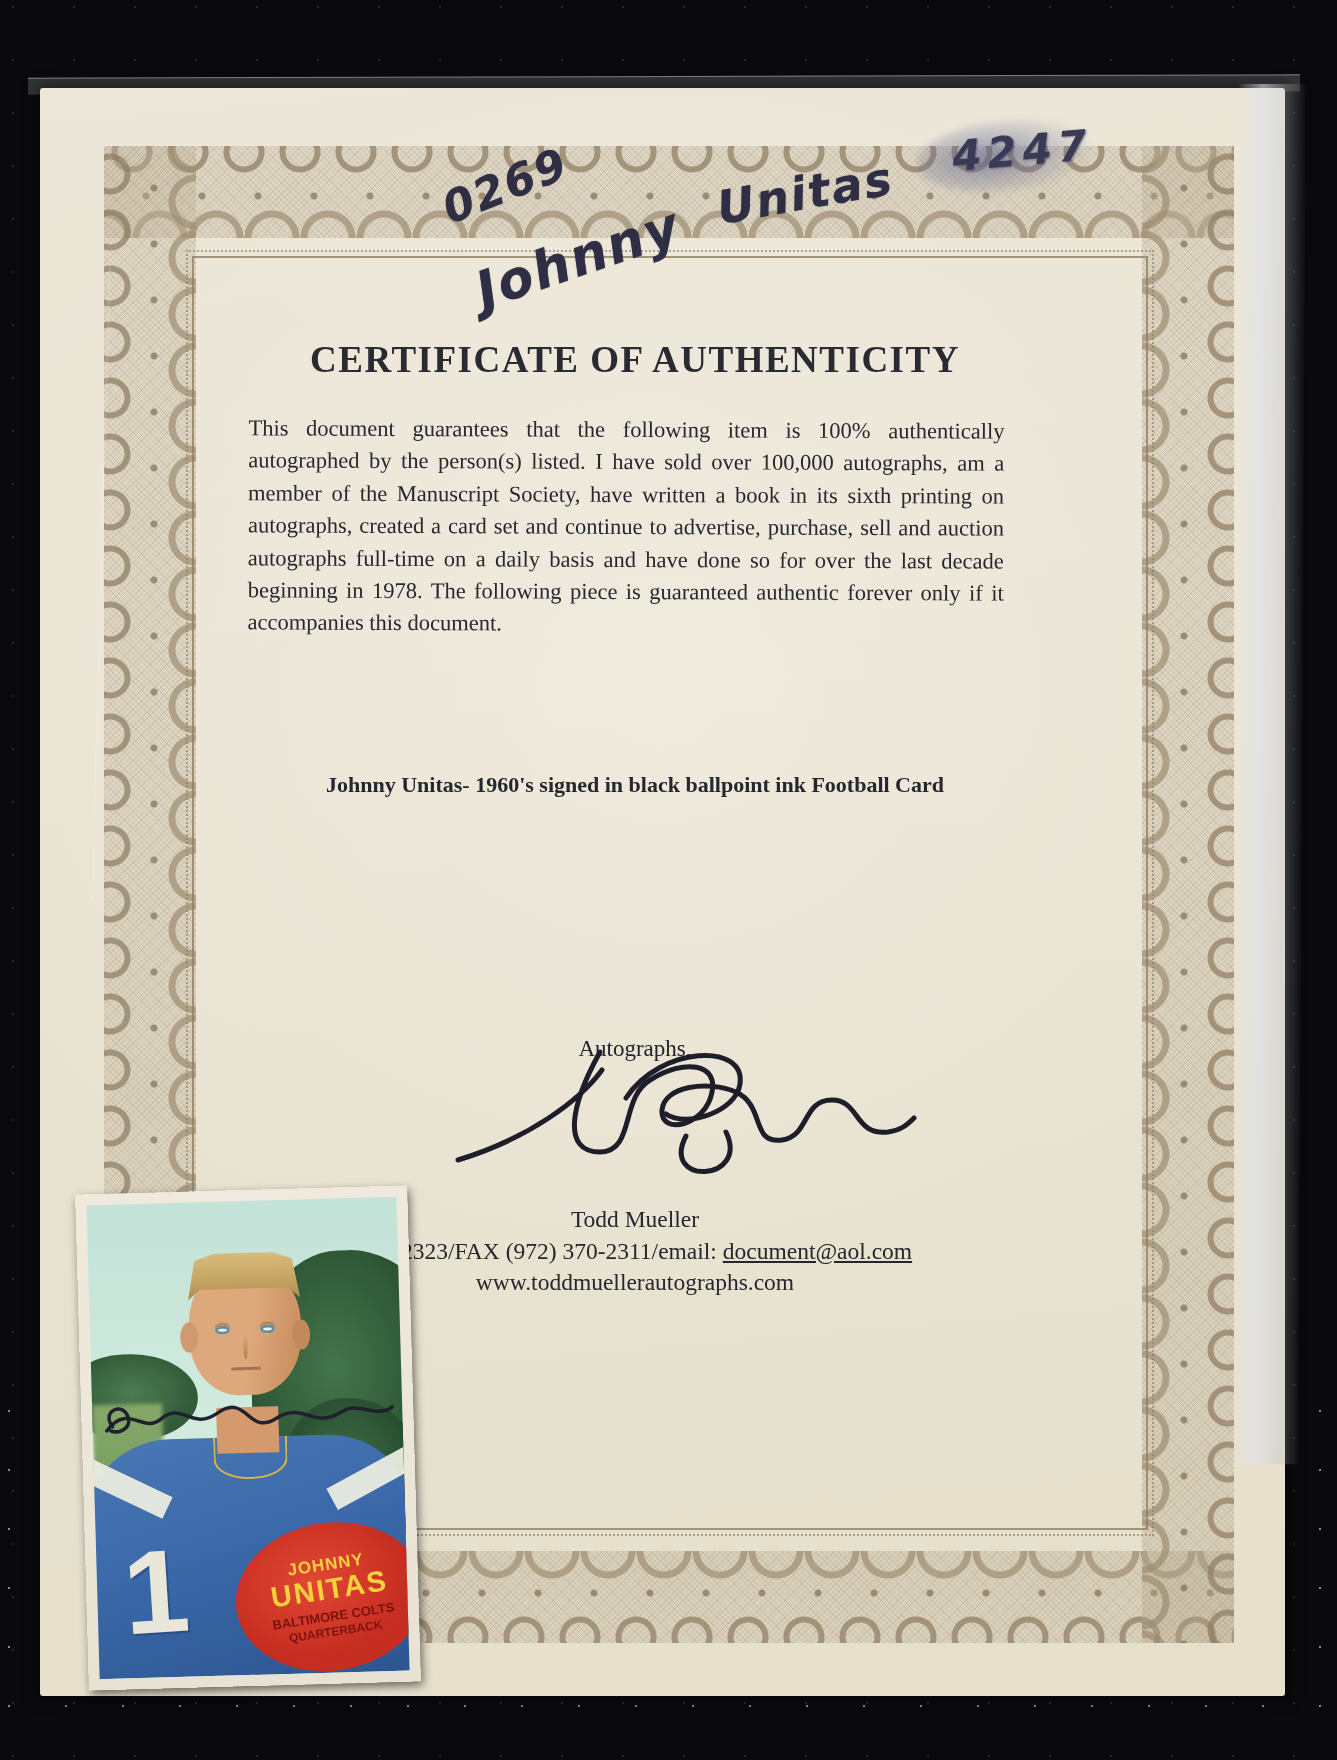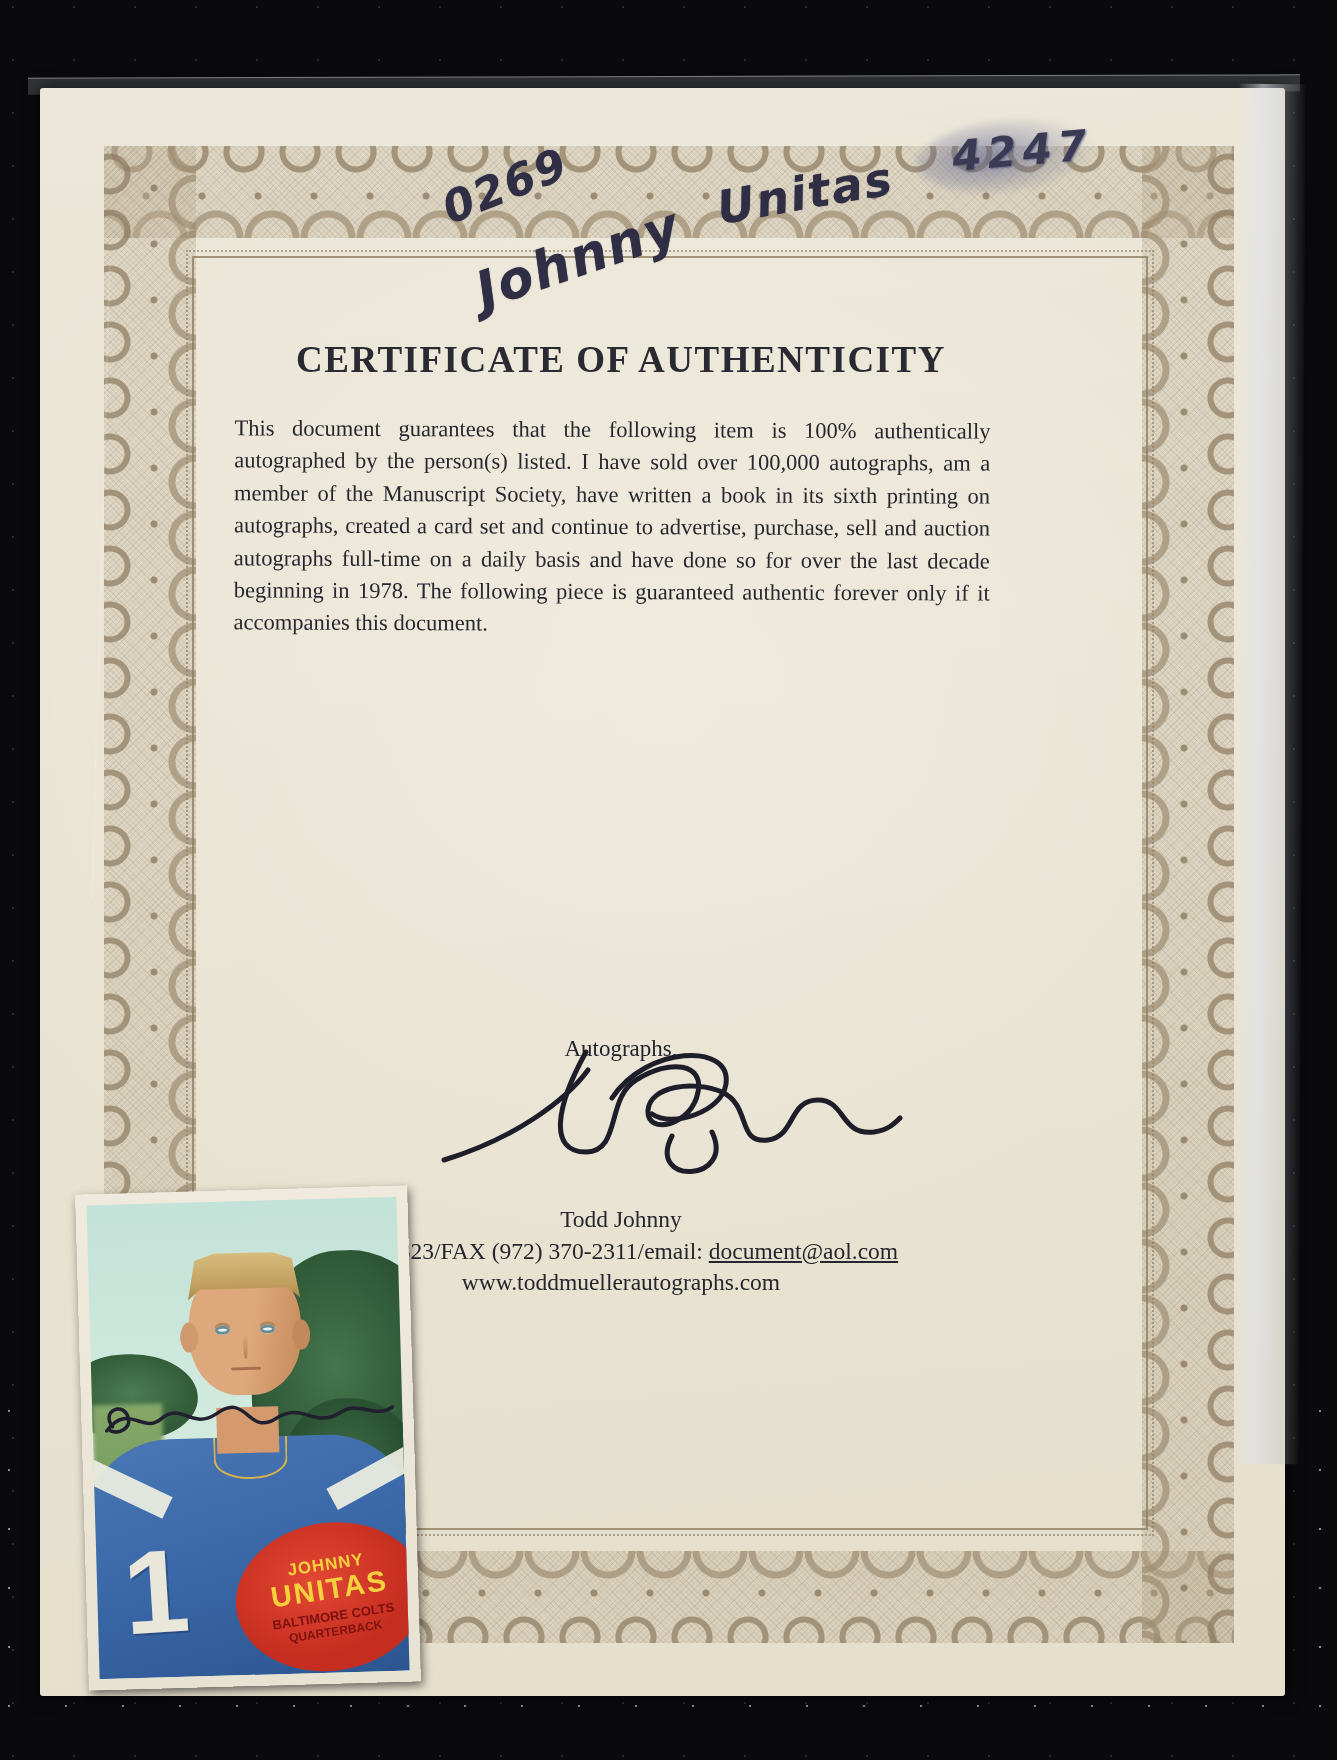--- a/index.html
+++ b/index.html
@@ -60,21 +60,21 @@
     background-size:auto,auto,92px 56px,92px 56px,92px 56px,100% 100%;
     background-position:0 0,0 0,0 0,0 28px,0 14px,0 0;background-repeat:repeat;}
   .lace-left{left:64px;}
   .lace-right{left:1102px;transform:scaleX(-1);}
   .inner-rule{position:absolute;left:152px;top:168px;width:952px;height:1270px;
     border:2px solid rgba(143,127,100,.8);}
   .inner-rule:before{content:"";position:absolute;inset:-8px;
     border:2px dotted rgba(143,127,100,.65);}
 
   
-  .text-layer{position:absolute;left:96px;top:0;width:970px;height:100%;color:#23232c;}
+  .text-layer{position:absolute;left:110px;top:0;width:970px;height:100%;color:#23232c;}
   .cert-title{position:absolute;top:250px;width:100%;text-align:center;
     font-size:37px;font-weight:bold;letter-spacing:1.5px;color:#2a2a33;}
   .cert-body{position:absolute;top:326px;left:98px;width:756px;font-size:22.5px;
     line-height:1.44;text-align:justify;color:#27272f;transform:rotate(.25deg);}
   .cert-item{position:absolute;top:684px;width:100%;text-align:center;
     font-size:22px;font-weight:bold;color:#26262e;}
   .cert-closing{position:absolute;top:948px;width:100%;text-align:center;font-size:23px;}
   .sig-svg{position:absolute;left:300px;top:952px;}
   .contact{position:absolute;top:1116px;width:100%;text-align:center;
     font-size:23.5px;line-height:31.5px;color:#26262e;}
@@ -165,33 +165,34 @@
 
     <div class="smudge"></div>
     <div class="hand hand-corner">4247</div>
     <div class="hand hand-num">0269</div>
     <div class="hand hand-first">Johnny</div>
     <div class="hand hand-last">Unitas</div>
 
     <div class="text-layer">
       <div class="cert-title">CERTIFICATE OF AUTHENTICITY</div>
       <div class="cert-body">This document guarantees that the following item is 100% authentically autographed by the person(s) listed. I have sold over 100,000 autographs, am a member of the Manuscript Society, have written a book in its sixth printing on autographs, created a card set and continue to advertise, purchase, sell and auction autographs full-time on a daily basis and have done so for over the last decade beginning in 1978.  The following piece is guaranteed authentic forever only if it accompanies this document.</div>
+      <div class="cert-item">Johnny Unitas- 1960's signed in black ballpoint ink Football Card</div>
       <div class="cert-closing">Autographs,</div>
 
       <svg class="sig-svg" width="470" height="150" viewBox="0 0 470 150">
         <g fill="none" stroke="#1e1e2a" stroke-width="5" stroke-linecap="round">
           <path d="M8 120 C80 98 130 60 152 30"></path>
           <path d="M150 12 C120 66 112 112 150 112 C185 112 170 58 200 40 C235 18 268 24 262 52 C256 86 210 96 212 70 C214 46 258 40 286 52 C316 66 300 104 332 100 C360 96 352 60 382 60 C410 60 404 96 438 92 C452 90 458 84 464 78"></path>
           <path d="M176 58 C210 6 296 2 290 44 C286 72 236 88 216 74"></path>
           <path d="M236 96 C210 146 300 142 276 92"></path>
         </g>
       </svg>
 
       <div class="contact">
-        <div>Todd Johnny</div>
+        <div>Todd Mueller</div>
         <div><span>370-2323/FAX (972) 370-2311/email: </span><span class="email">document@aol.com</span></div>
         <div>www.toddmuellerautographs.com</div>
       </div>
     </div>
   </div>
 
   <div class="sleeve-right"></div>
   <div class="crease crease-a"></div>
   <div class="crease crease-b"></div>
 

